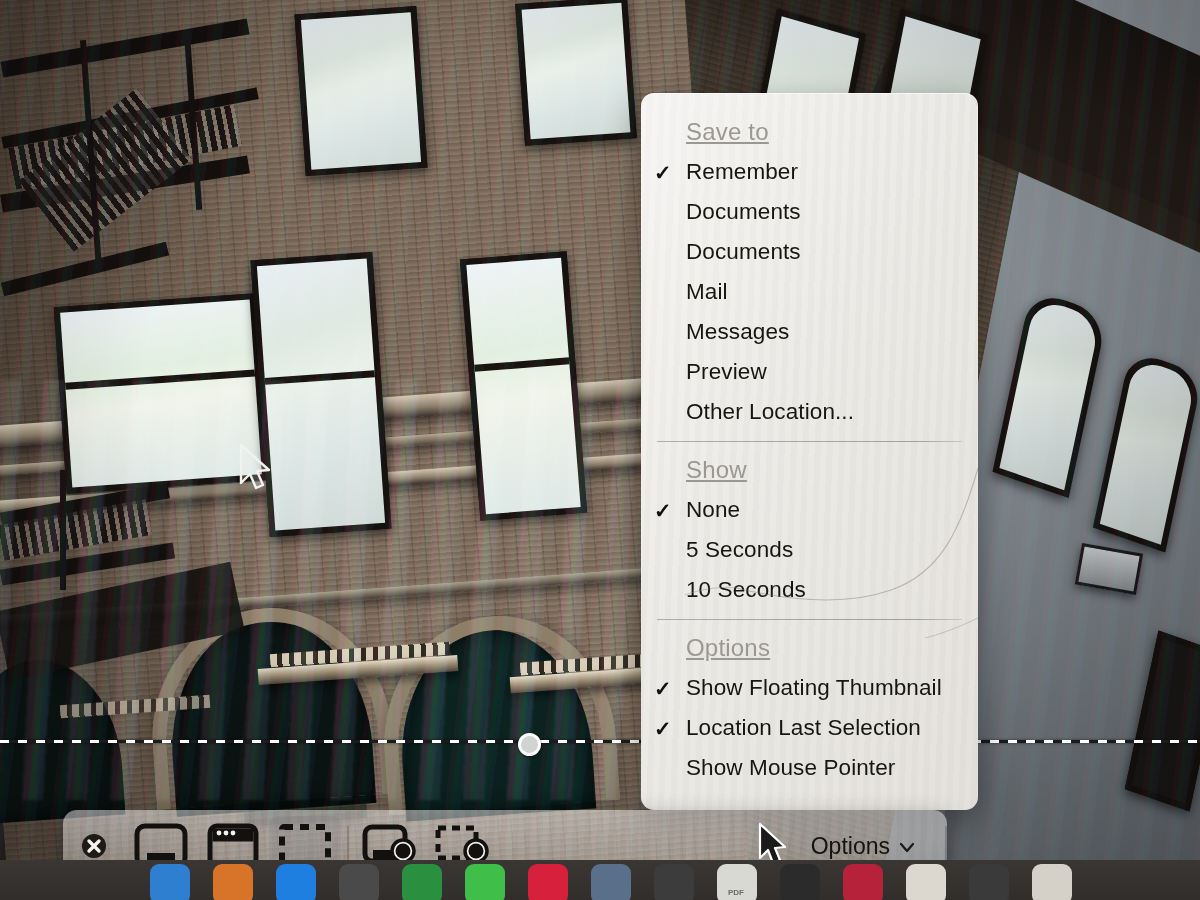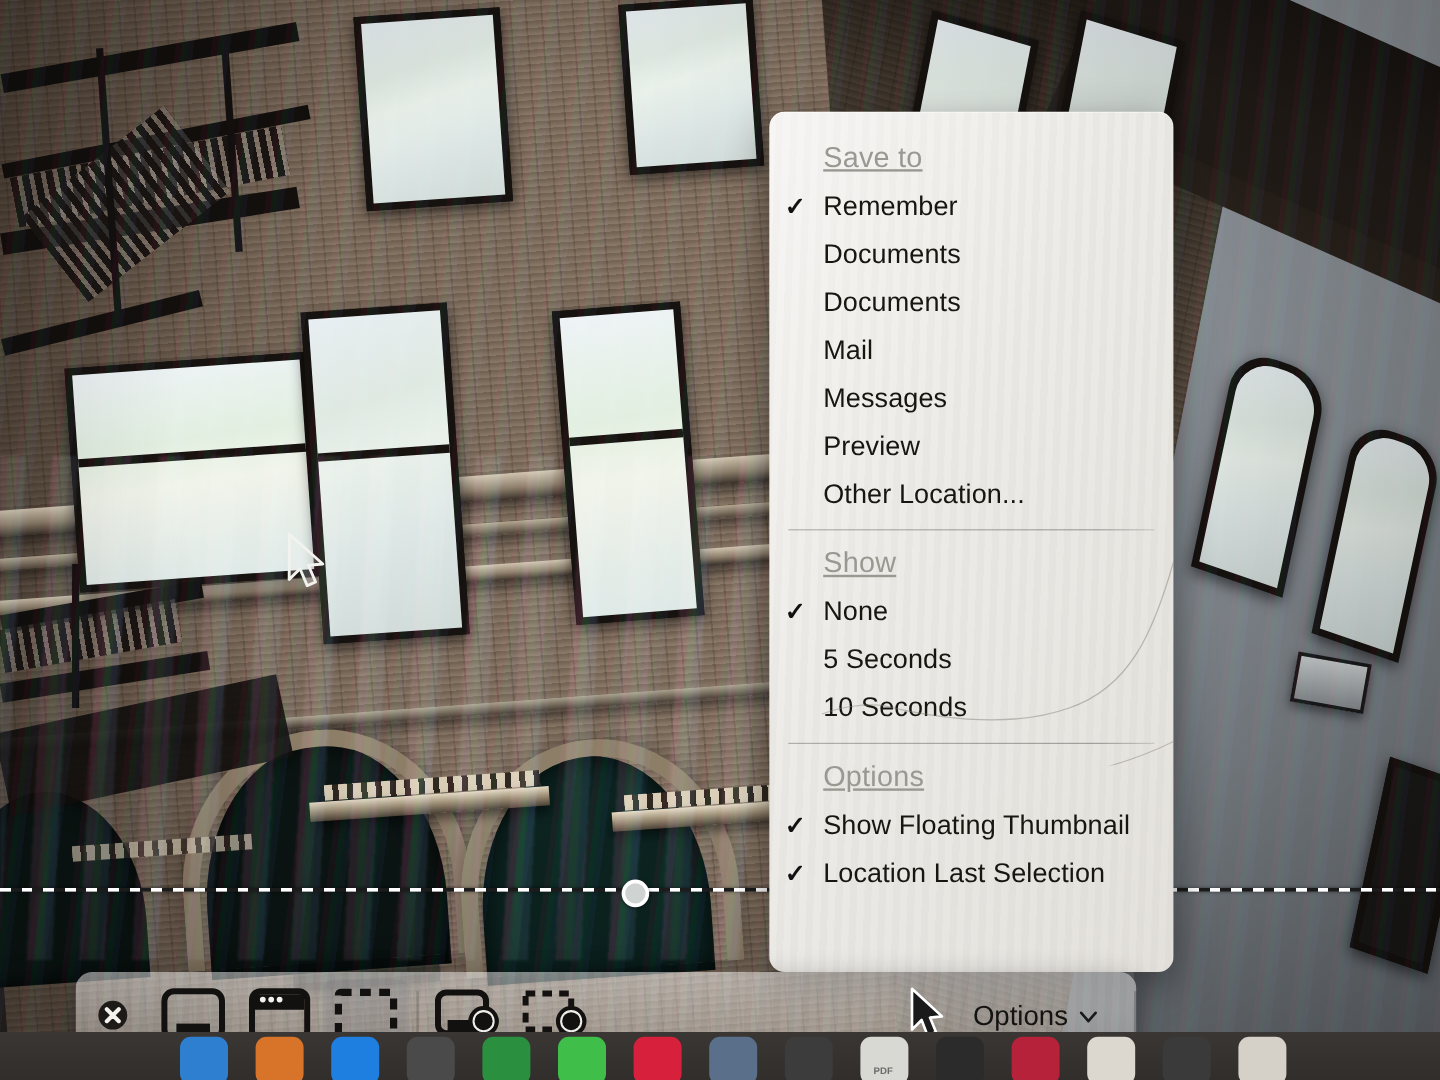--- a/index.html
+++ b/index.html
@@ -367,20 +367,24 @@
       </div>
       <div class="menu-sep"></div>
       <div class="menu-head">Options</div>
       <div class="menu-item">
         <span class="chk">✓</span>
         <span>Show Floating Thumbnail</span>
       </div>
       <div class="menu-item">
         <span class="chk">✓</span>
         <span>Location Last Selection</span>
+      </div>
+      <div class="menu-item">
+        <span class="chk off">✓</span>
+        <span>Show Mouse Pointer</span>
       </div>
     </div>
 
   <svg class="scratch" style="left:0;top:375px;width:337px;height:170px;" viewBox="0 0 337 170">
     <path d="M337 0 C320 60 300 105 250 122 C205 138 150 133 95 120" fill="none" stroke="#7f7a72" stroke-width="1.1"></path>
     <path d="M96 120 C80 118 60 121 44 127" fill="none" stroke="#8a857d" stroke-width="0.9"></path>
     <path d="M337 150 C300 168 270 175 240 178" fill="none" stroke="#8a857d" stroke-width="0.9"></path>
   </svg>
 </div>
 

